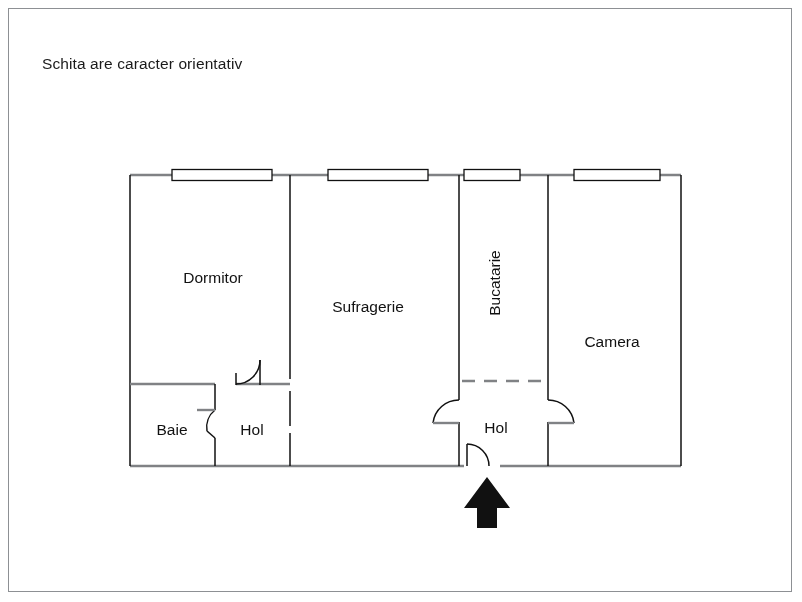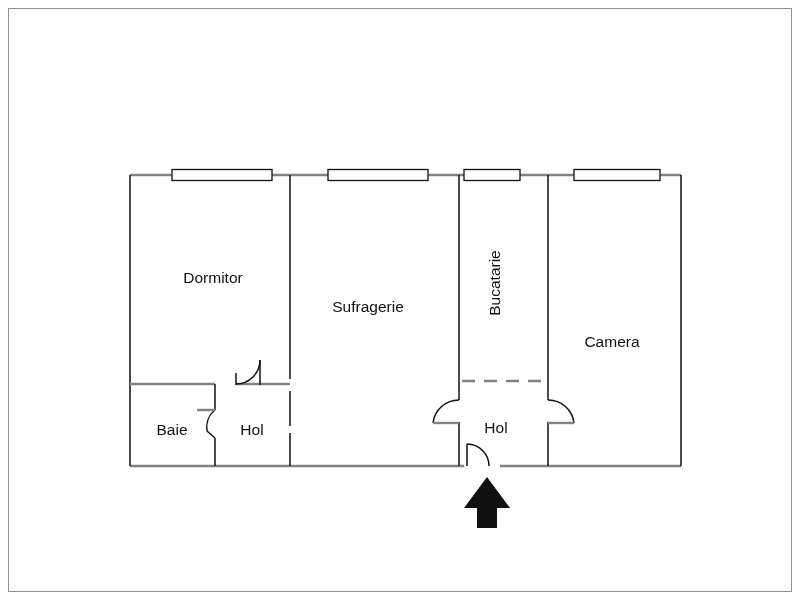--- a/index.html
+++ b/index.html
@@ -49,20 +49,21 @@
     fill: #111111;
   }
 </style>
 </head>
 <body>
 
 <div id="page">
 
   <div id="outer-frame"></div>
 
+  <div id="plan-title">Schita are caracter orientativ</div>
 
   <svg id="floorplan-svg" viewBox="0 0 802 602" xmlns="http://www.w3.org/2000/svg">
 
     <g>
 
       <line x1="130" y1="175" x2="681" y2="175" stroke="#808285" stroke-width="2.4"></line>
 
       <line x1="130" y1="466" x2="464" y2="466" stroke="#808285" stroke-width="2.4"></line>
 
       <line x1="500" y1="466" x2="681" y2="466" stroke="#808285" stroke-width="2.4"></line>

